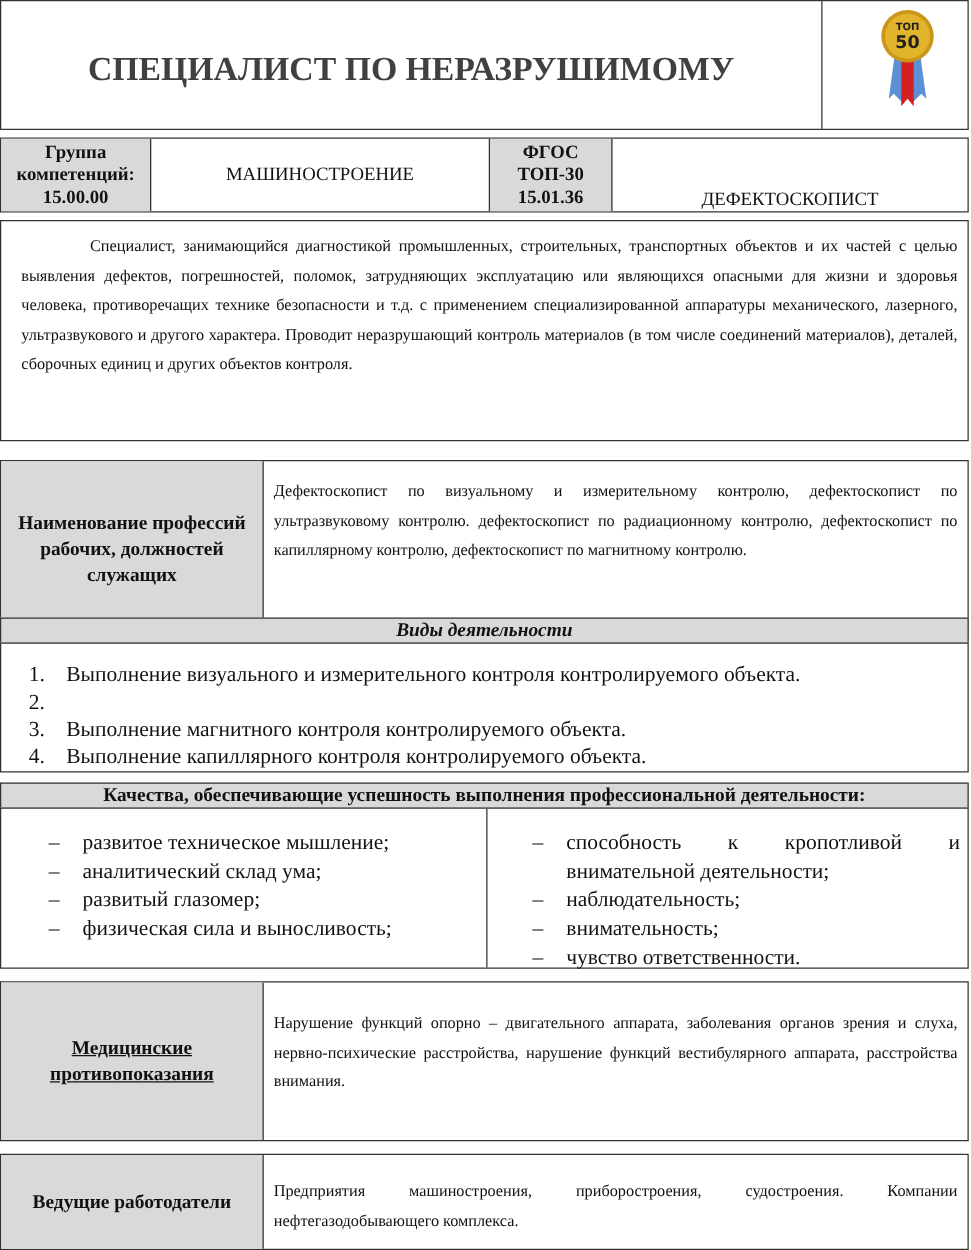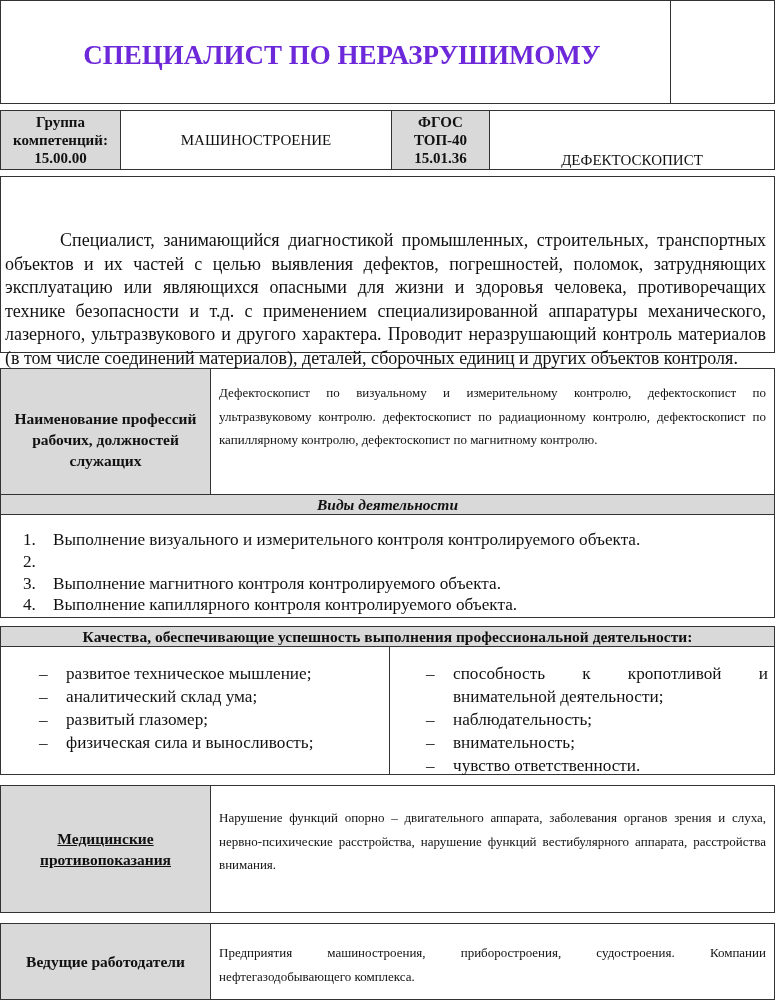--- a/index.html
+++ b/index.html
@@ -9,29 +9,29 @@
   .box { position: absolute; left: 0; width: 775px; border: 1.5px solid #333; box-sizing: border-box; background: #fff; }
   .gray { background: #d9d9d9; }
   .cell { position: absolute; top: 0; bottom: 0; display: flex; align-items: center; justify-content: center; text-align: center; box-sizing: border-box; }
   .vline { border-right: 1.5px solid #333; }
   .bold { font-weight: bold; }
   .just { text-align: justify; text-align-last: left; }
 
   
   .title-box { top: 0; height: 104px; }
   .title { position: absolute; left: 0; width: 657px; top: 0; bottom: 0; display: flex; align-items: center; justify-content: center;
-           text-align: center; color: #6d28d9; font-weight: bold; font-size: 27px; line-height: 33px; border-right: 1.5px solid #333; box-sizing: border-box; padding-top: 6px; margin-left: 13px; }
+           text-align: center; color: #404040; font-weight: bold; font-size: 27px; line-height: 33px; border-right: 1.5px solid #333; box-sizing: border-box; padding-top: 6px; }
   .badge { position: absolute; left: 700px; top: 4px; width: 50px; height: 80px; }
 
   
   .group-box { top: 110px; height: 60px; font-size: 15px; }
 
   
   .desc-box { top: 176px; height: 177px; }
-  .desc { position: absolute; left: 4px; right: 8px; top: 8px; font-size: 18px; line-height: 23.6px; text-align: justify; text-indent: 55px; margin-top: 44px; }
+  .desc { position: absolute; left: 16px; right: 8px; top: 8px; font-size: 13px; line-height: 23.6px; text-align: justify; text-indent: 55px; }
 
   
   .prof-box { top: 368px; height: 143px; }
   .lab { font-size: 15.5px; line-height: 21px; font-weight: bold; padding: 0 6px; }
   .rtext { position: absolute; left: 218px; right: 8px; font-size: 13px; line-height: 23.5px; text-align: justify; }
 
   
   .act-head { top: 494px; height: 21px; font-weight: bold; font-size: 15.5px; text-align: center; line-height: 19px; font-style: italic; }
   .act-box { top: 514px; height: 104px; }
   .act-list { position: absolute; left: 22px; top: 14px; margin: 0; padding: 0; list-style: none; font-size: 17.2px; line-height: 21.8px; }
@@ -51,37 +51,50 @@
 <body>
 
 <div class="page">
 
   <div class="box title-box">
     <div class="title">
       <div>
         <div>СПЕЦИАЛИСТ ПО НЕРАЗРУШИМОМУ</div>
       </div>
     </div>
+    <div class="badge">
+      <svg width="50" height="80" viewBox="0 0 50 80">
+        <polygon points="16,30 26,30 22,78 14,70 10,74" fill="#5b8fd6"></polygon>
+        <polygon points="24,30 34,30 40,74 36,70 28,78" fill="#5b8fd6"></polygon>
+        <polygon points="20,30 30,30 30,80 25,74 20,80" fill="#d42020"></polygon>
+        <g transform="translate(25,24)">
+          <circle r="21" fill="#c9971a"></circle>
+          <circle r="18" fill="#e2b42c"></circle>
+        </g>
+        <text x="25" y="19" text-anchor="middle" font-family="DejaVu Sans, sans-serif" font-weight="bold" font-size="8" fill="#222">ТОП</text>
+        <text x="25" y="33" text-anchor="middle" font-family="DejaVu Sans, sans-serif" font-weight="bold" font-size="14" fill="#222">50</text>
+      </svg>
+    </div>
   </div>
 
   <div class="box group-box">
     <div class="cell gray vline bold" style="left:0;width:120px;line-height:18px;">
       <div>
         <div>Группа</div>
         <div>компетенций:</div>
         <div>15.00.00</div>
       </div>
     </div>
     <div class="cell vline" style="left:120px;width:271px;">
       <span>МАШИНОСТРОЕНИЕ</span>
     </div>
     <div class="cell gray vline bold" style="left:391px;width:98px;line-height:18px;">
       <div>
         <div>ФГОС</div>
-        <div>ТОП-40</div>
+        <div>ТОП-30</div>
         <div>15.01.36</div>
       </div>
     </div>
     <div class="cell" style="left:489px;right:0;align-items:flex-end;">
       <span>ДЕФЕКТОСКОПИСТ</span>
     </div>
   </div>
 
   <div class="box desc-box">
     <div class="desc">Специалист, занимающийся диагностикой промышленных, строительных, транспортных объектов и их частей с целью выявления дефектов, погрешностей, поломок, затрудняющих эксплуатацию или являющихся опасными для жизни и здоровья человека, противоречащих технике безопасности и т.д. с применением специализированной аппаратуры механического, лазерного, ультразвукового и другого характера. Проводит неразрушающий контроль материалов (в том числе соединений материалов), деталей, сборочных единиц и других объектов контроля.</div>

